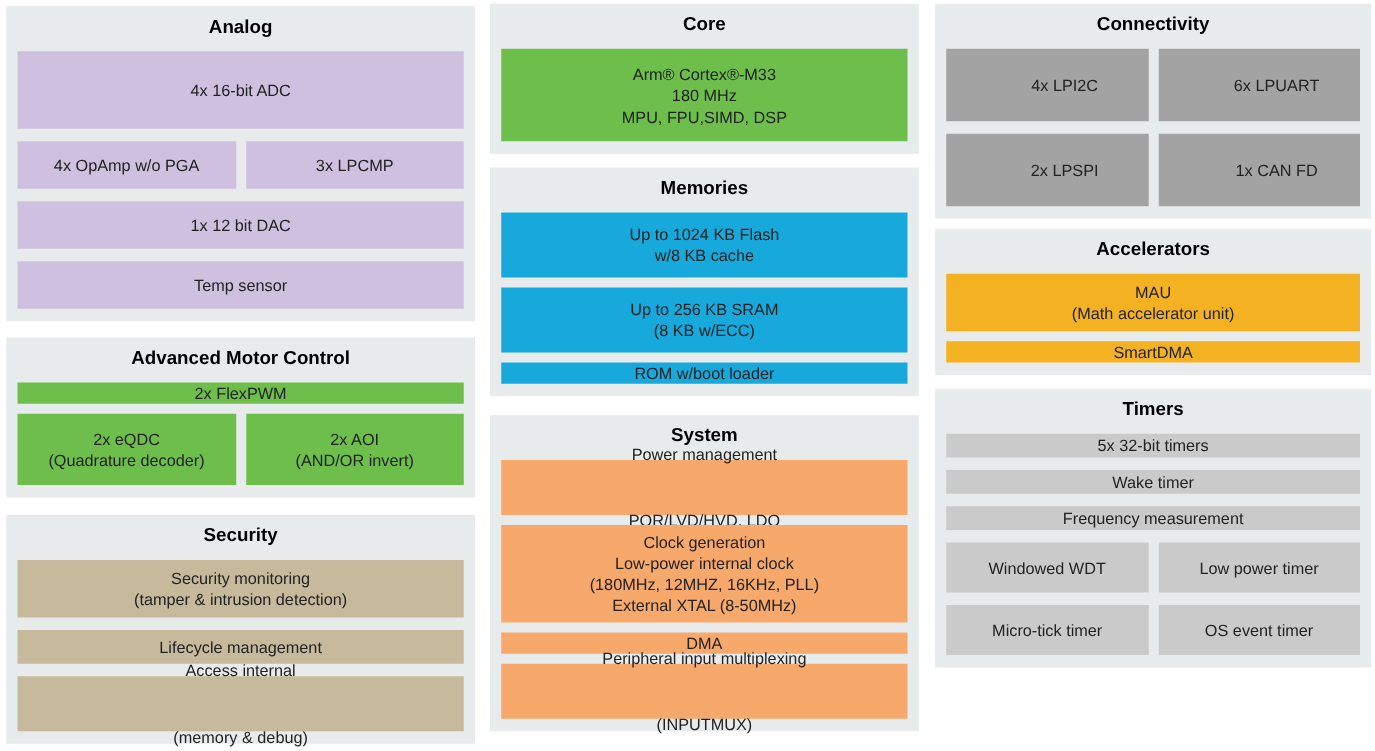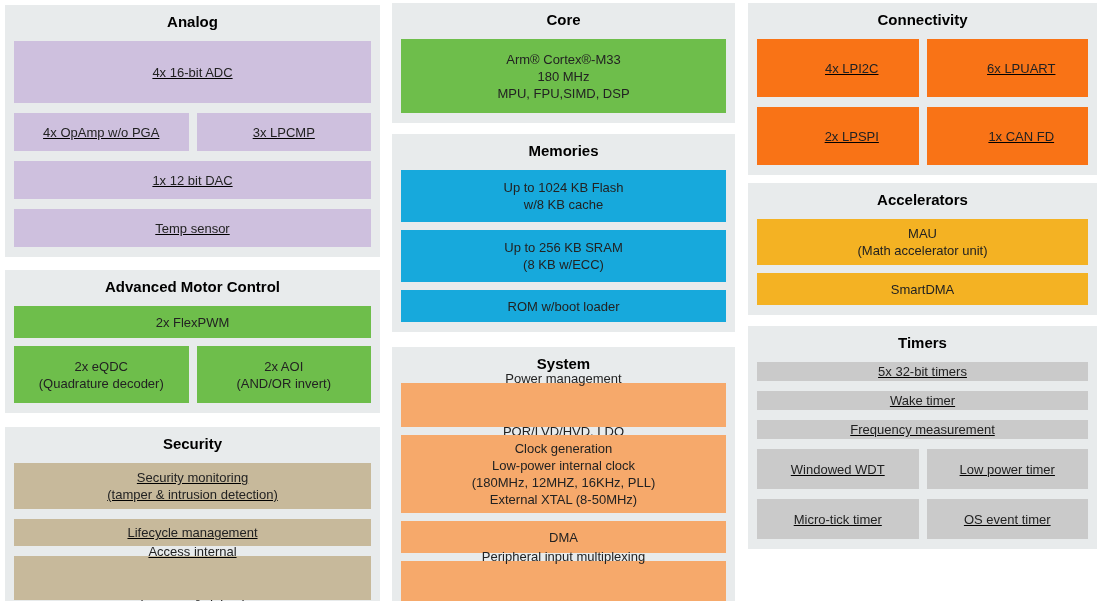--- a/index.html
+++ b/index.html
@@ -4,34 +4,34 @@
 <style>
   html,body{margin:0;padding:0;background:#ffffff;font-family:"Liberation Sans",sans-serif;}
   #canvas{position:relative;width:1100px;height:601px;background:#ffffff;overflow:hidden;}
   .col{position:absolute;top:0;}
   #col-left{left:5px;top:5px;width:375px;}
   #col-mid{left:392px;top:3px;width:343px;}
   #col-right{left:748px;top:3px;width:349px;}
   .panel{background:#e8ebec;padding:8px 9px 10px;box-sizing:border-box;}
   .panel-title{font-size:15px;font-weight:bold;color:#000;text-align:center;line-height:18px;margin-bottom:10px;}
   .body{display:flex;flex-direction:column;}
-  .g8{gap:8px;} .g10{gap:10px;text-decoration:underline;}
+  .g8{gap:8px;} .g10{gap:10px;}
   .row{display:flex;gap:8px;}
   .row .blk{flex:1;}
   .blk{display:flex;flex-direction:column;align-items:center;justify-content:center;
        text-align:center;font-size:13px;color:#222;line-height:17px;box-sizing:border-box;}
   .c-purple{background:#cec0de;}
   .c-green{background:#6ebe4b;}
   .c-blue{background:#17a9dc;}
-  .c-lblue{background:#f97316;padding-left:28px;}
+  .c-lblue{background:#a3a3a3;padding-left:28px;}
   .c-orange{background:#f6a96b;}
   .c-yellow{background:#f4b223;text-align:center;}
   .c-tan{background:#c7b99b;}
   .c-gray{background:#cacaca;}
-  .h27{height:27px;} .h30{height:32px;} .h36{height:19px;} .h38{height:38px;}
+  .h27{height:27px;} .h30{height:17px;} .h36{height:19px;} .h38{height:38px;}
   .h40{height:40px;} .h44{height:44px;gap:36px;} .h46{height:46px;} .h52{height:52px;}
   .h57{height:57px;} .h58{height:58px;} .h62{height:62px;} .h74{height:74px;} .h78{height:78px;}
   .mb8{margin-bottom:8px;} .mb11{margin-bottom:11px;} .mb13{margin-bottom:13px;}
   .mb14{margin-bottom:14px;} .mb15{margin-bottom:15px;}
 </style>
 </head>
 <body>
 
 <div id="canvas">
 

